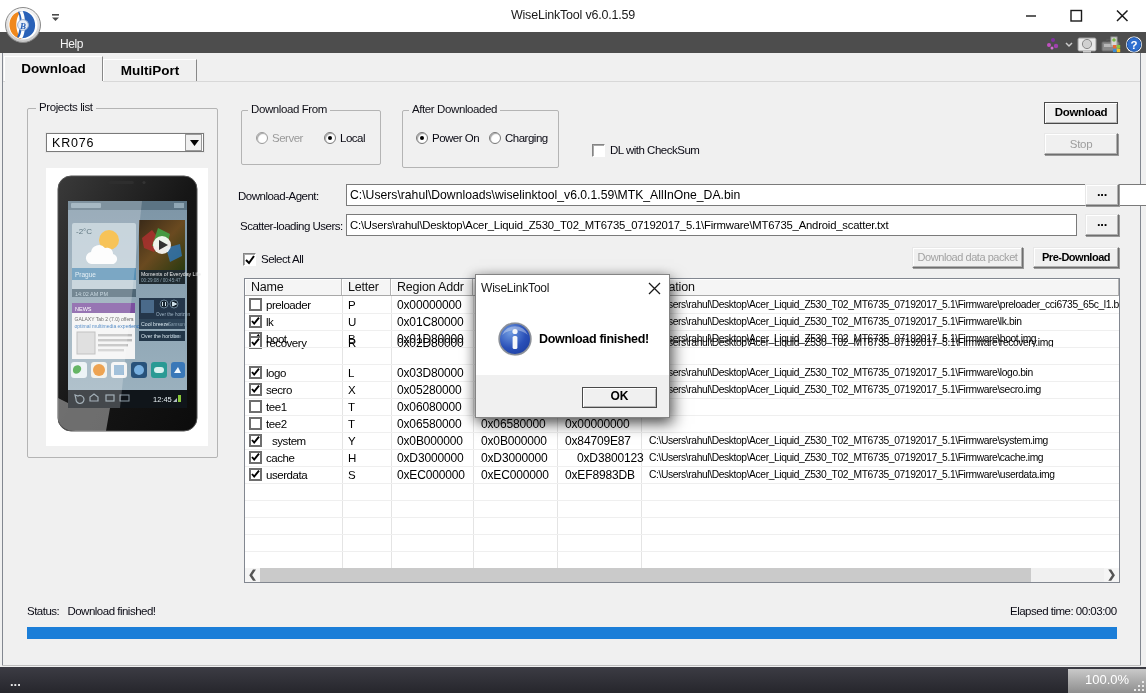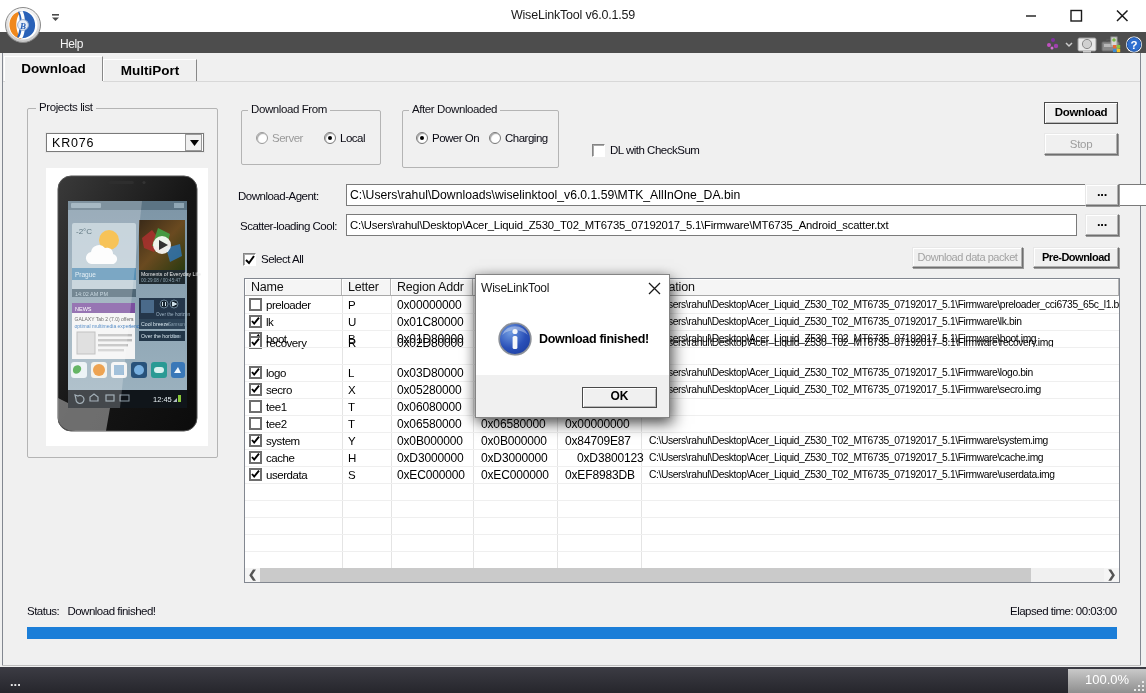--- a/index.html
+++ b/index.html
@@ -249,21 +249,21 @@
 
   <div class="abs cbox" style="left:592px; top:144px;"></div>
   <span class="abs lbl" style="left:610px; top:144px;">DL with CheckSum</span>
 
   <div class="abs" style="left:1044px; top:102px; width:74px; height:22px; border:1.5px solid #4a4a4a; background:#f0f0f0; box-shadow:inset 1px 1px 0 #fff, inset -1px -1px 0 #b8b8b8; font-size:11.5px; letter-spacing:-0.3px; font-weight:bold; text-align:center; line-height:19px;">Download</div>
   <div class="abs btn" style="left:1044px; top:133px; width:74px; height:22px; line-height:20px; color:#9d9d9d;">Stop</div>
 
   <span class="abs lbl" style="left:238px; top:190px;">Download-Agent:</span>
   <div class="abs field" style="left:346px; top:184px; width:855px; height:22px; font-size:12.2px;">C:\Users\rahul\Downloads\wiselinktool_v6.0.1.59\MTK_AllInOne_DA.bin</div>
   <div class="abs btn" style="left:1085px; top:184px; width:34px; height:22px; line-height:13px; font-weight:bold; font-size:13px;">...</div>
-  <span class="abs lbl" style="left:240px; top:220px;">Scatter-loading Cool:</span>
+  <span class="abs lbl" style="left:240px; top:220px;">Scatter-loading Users:</span>
   <div class="abs field" style="left:346px; top:214px; width:731px; height:22px; font-size:11.3px; letter-spacing:-0.2px;">C:\Users\rahul\Desktop\Acer_Liquid_Z530_T02_MT6735_07192017_5.1\Firmware\MT6735_Android_scatter.txt</div>
   <div class="abs btn" style="left:1085px; top:214px; width:34px; height:22px; line-height:13px; font-weight:bold; font-size:13px;">...</div>
 
   <div class="abs cbox" style="left:243px; top:253px;"></div>
   <svg class="abs" style="left:245px; top:255px;" width="10" height="10" viewBox="0 0 10 10">
     <path d="M1 5 L4 8 L9 1" stroke="#000" stroke-width="2" fill="none"></path>
   </svg>
   <span class="abs lbl" style="left:261px; top:253px;">Select All</span>
 
   <div class="abs btn" style="left:912px; top:247px; width:111px; height:21px; line-height:19px; font-size:11px; letter-spacing:-0.45px; color:#a2a2a2;">Download data packet</div>
@@ -376,21 +376,21 @@
         <div class="cell" style="font-size:12px; letter-spacing:-0.15px; left:236px; width:76px;">0x06580000</div>
         <div class="cell" style="font-size:12px; letter-spacing:-0.15px; left:320px; width:76px;">0x00000000</div>
         <div class="cell" style="left:404px; width:470px; font-size:10.3px; letter-spacing:-0.4px;"></div>
       </div>
       <div class="row" style="top:154px;">
         <div class="tcb">
           <svg width="11" height="11" viewBox="0 0 11 11" style="position:absolute;left:-1px;top:-1px;">
             <path d="M2 5 L4.2 7.6 L9 1.6" stroke="#000" stroke-width="1.9" fill="none"></path>
           </svg>
         </div>
-        <div class="cell" style="left:21px; width:74px;">system</div>
+        <div class="cell" style="left:27px; width:74px;">system</div>
         <div class="cell" style="left:103px; width:40px;">Y</div>
         <div class="cell" style="font-size:12px; letter-spacing:-0.15px; left:152px; width:74px;">0x0B000000</div>
         <div class="cell" style="font-size:12px; letter-spacing:-0.15px; left:236px; width:76px;">0x0B000000</div>
         <div class="cell" style="font-size:12px; letter-spacing:-0.15px; left:320px; width:76px;">0x84709E87</div>
         <div class="cell" style="left:404px; width:470px; font-size:10.3px; letter-spacing:-0.4px;">C:\Users\rahul\Desktop\Acer_Liquid_Z530_T02_MT6735_07192017_5.1\Firmware\system.img</div>
       </div>
       <div class="row" style="top:171px;">
         <div class="tcb">
           <svg width="11" height="11" viewBox="0 0 11 11" style="position:absolute;left:-1px;top:-1px;">
             <path d="M2 5 L4.2 7.6 L9 1.6" stroke="#000" stroke-width="1.9" fill="none"></path>

